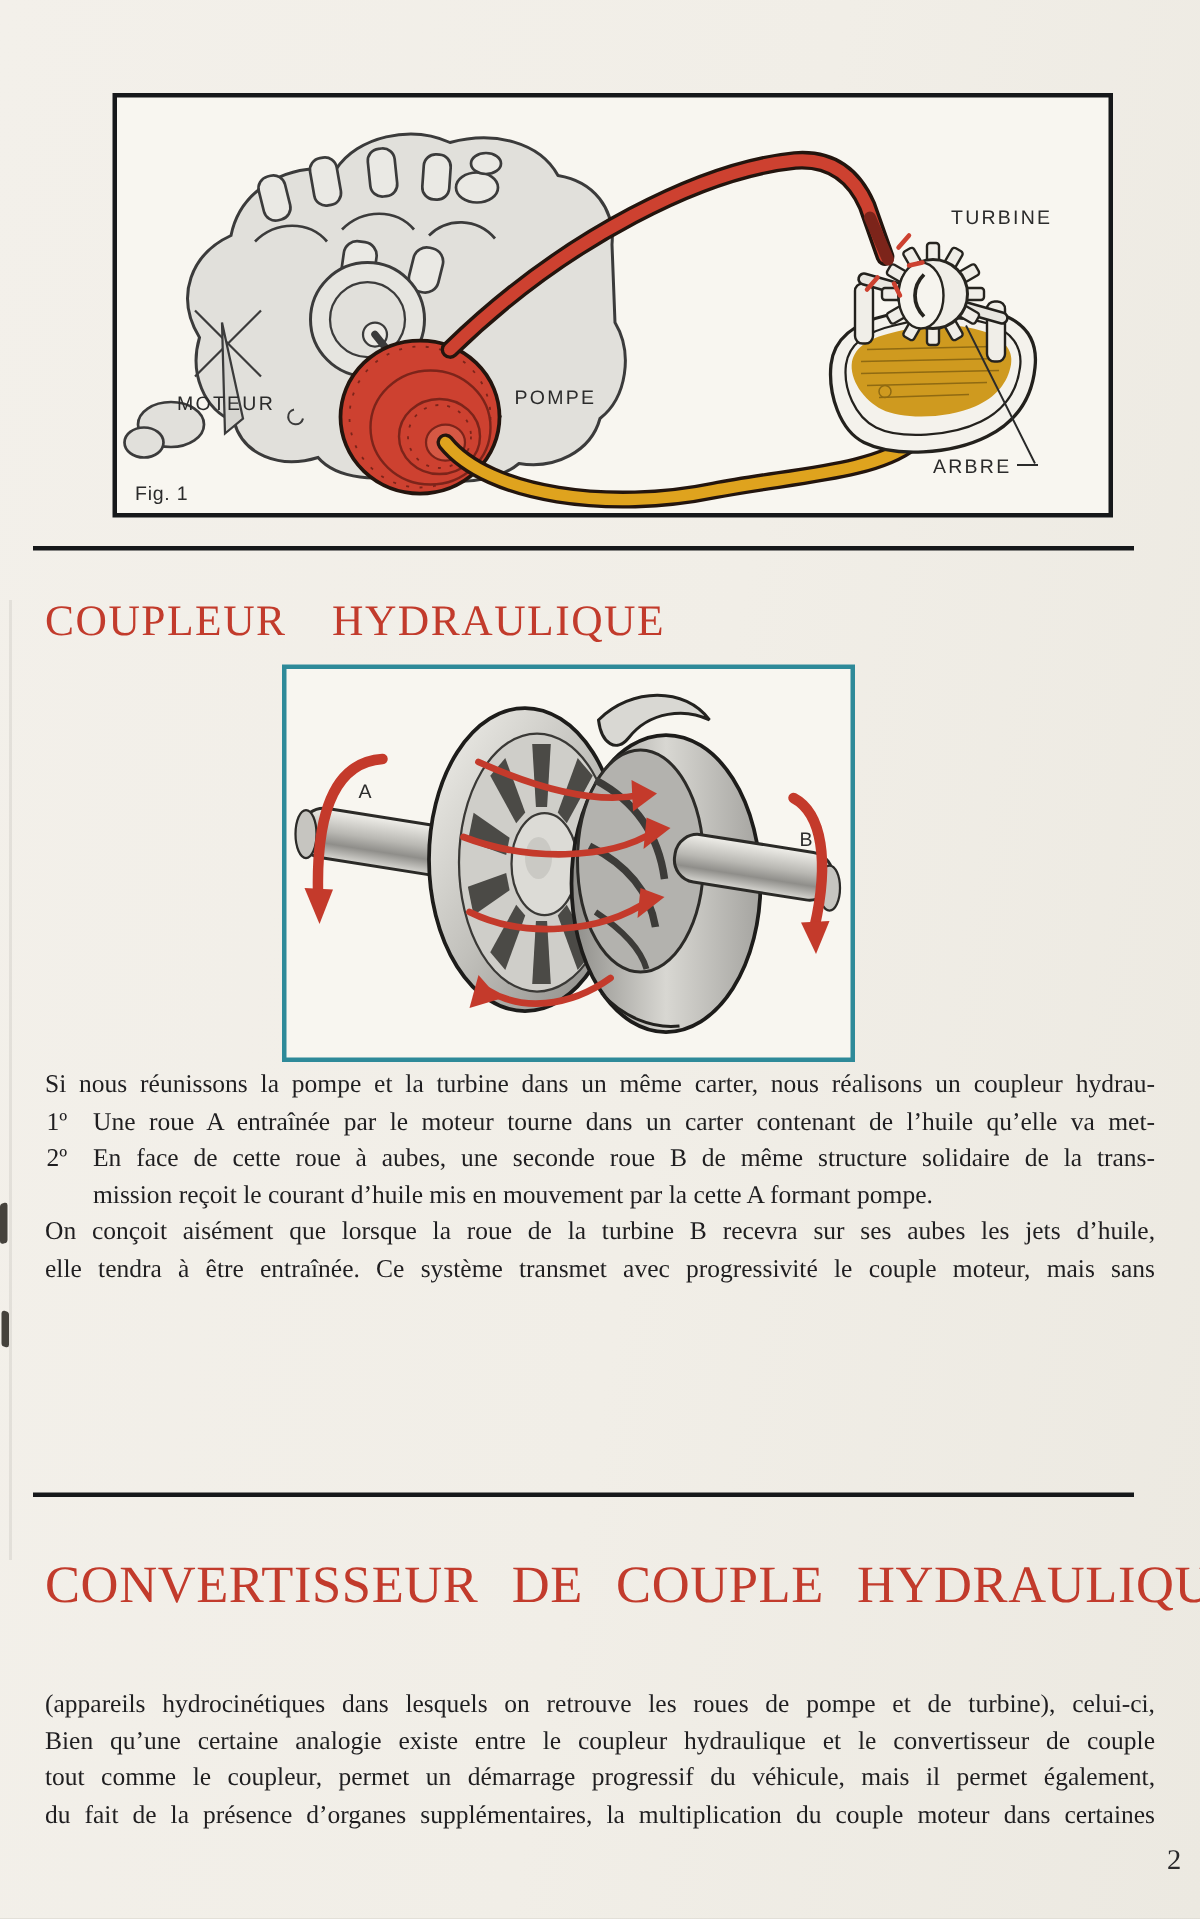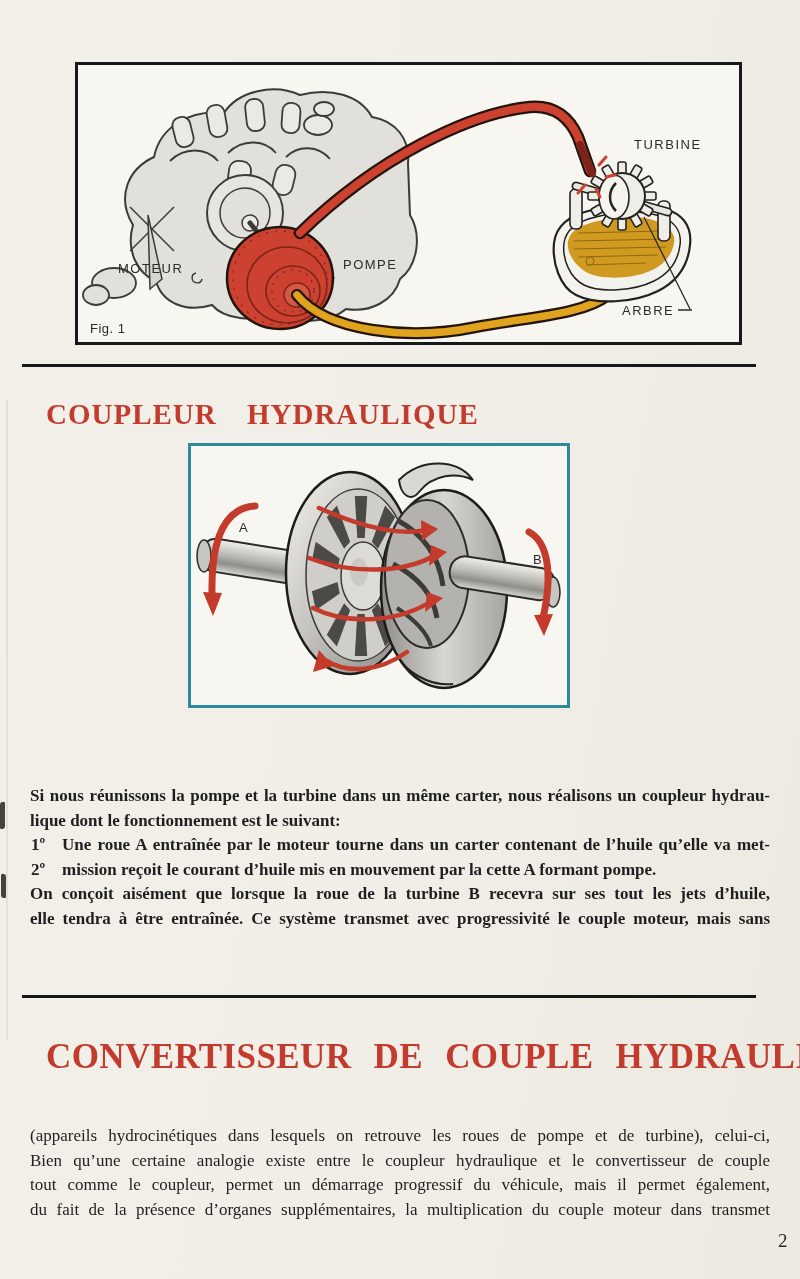--- a/index.html
+++ b/index.html
@@ -14,32 +14,32 @@
   #fig2-frame { left:188px; top:443px; width:382px; height:265px; border:3px solid #2e8a99; }
   .fig-frame svg { display:block; }
 
   
   .rule { position:absolute; left:22px; width:734px; height:3px; background:#16181a; }
   #rule1 { top:364px; }
   #rule2 { top:995px; }
 
   
   .heading {
-    position:absolute; left:46px; margin:0; color:#c23b2c; white-space:nowrap;
-    font-family:"Liberation Serif", serif; font-weight:bold;
+    position:absolute; left:30px; margin:0; color:#c23b2c; white-space:nowrap;
+    font-family:"Liberation Serif", serif; font-weight:normal;
   }
   #heading1 { top:398px; font-size:29px; letter-spacing:1px; word-spacing:22px; }
   #heading2 { top:1037px; font-size:35px; letter-spacing:0.4px; word-spacing:13px; }
 
   
   .textblock {
     position:absolute; left:30px; width:740px;
     font-size:17px; line-height:24.5px; color:#1f1e20;
   }
-  #block1 { top:784px;font-weight:bold; }
+  #block1 { top:711px; }
   #block2 { top:1124px; }
   .ln { text-align:justify; text-align-last:justify; }
   .ln.last { text-align:left; text-align-last:left; }
   .li { position:relative; padding-left:32px; }
   .li .marker { position:absolute; left:1px; top:0; }
 
   
   .pagenum { position:absolute; left:778px; top:1230px; font-size:19px; color:#2a2a2c; }
   .bind-mark { position:absolute; background:#45423c; border-radius:2px; }
   #bind-mark-1 { left:0; top:802px; width:5px; height:27px; transform:skewY(-12deg); }
@@ -246,42 +246,42 @@
         <polygon points="128,204 142,220 122,226" fill="#c43a2b"></polygon>
       </g>
 
       <text class="lbl" x="48" y="86">A</text>
       <text class="lbl" x="342" y="118">B</text>
     </svg>
   </div>
 
   <div class="textblock" id="block1">
     <div class="ln">Si nous réunissons la pompe et la turbine dans un même carter, nous réalisons un coupleur hydrau-</div>
-    <div class="ln last">lique dont le fonctionnement est le suivant:</div>
     <div class="li">
       <span class="marker">1º</span>
       <div class="ln">Une roue A entraînée par le moteur tourne dans un carter contenant de l’huile qu’elle va met-</div>
     </div>
     <div class="li">
       <span class="marker">2º</span>
+      <div class="ln">En face de cette roue à aubes, une seconde roue B de même structure solidaire de la trans-</div>
       <div class="ln last">mission reçoit le courant d’huile mis en mouvement par la cette A formant pompe.</div>
     </div>
-    <div class="ln">On conçoit aisément que lorsque la roue de la turbine B recevra sur ses tout les jets d’huile,</div>
+    <div class="ln">On conçoit aisément que lorsque la roue de la turbine B recevra sur ses aubes les jets d’huile,</div>
     <div class="ln">elle tendra à être entraînée. Ce système transmet avec progressivité le couple moteur, mais sans</div>
   </div>
 
   <div class="rule" id="rule2"></div>
 
   <h1 class="heading" id="heading2">CONVERTISSEUR DE COUPLE HYDRAULIQUE</h1>
 
   <div class="textblock" id="block2">
     <div class="ln">(appareils hydrocinétiques dans lesquels on retrouve les roues de pompe et de turbine), celui-ci,</div>
     <div class="ln">Bien qu’une certaine analogie existe entre le coupleur hydraulique et le convertisseur de couple</div>
     <div class="ln">tout comme le coupleur, permet un démarrage progressif du véhicule, mais il permet également,</div>
-    <div class="ln">du fait de la présence d’organes supplémentaires, la multiplication du couple moteur dans transmet</div>
+    <div class="ln">du fait de la présence d’organes supplémentaires, la multiplication du couple moteur dans certaines</div>
   </div>
 
   <div class="pagenum">2</div>
 
   <div class="bind-mark" id="bind-mark-1"></div>
   <div class="bind-mark" id="bind-mark-2"></div>
   <div class="page-edge-shade"></div>
 
 </div>
 

